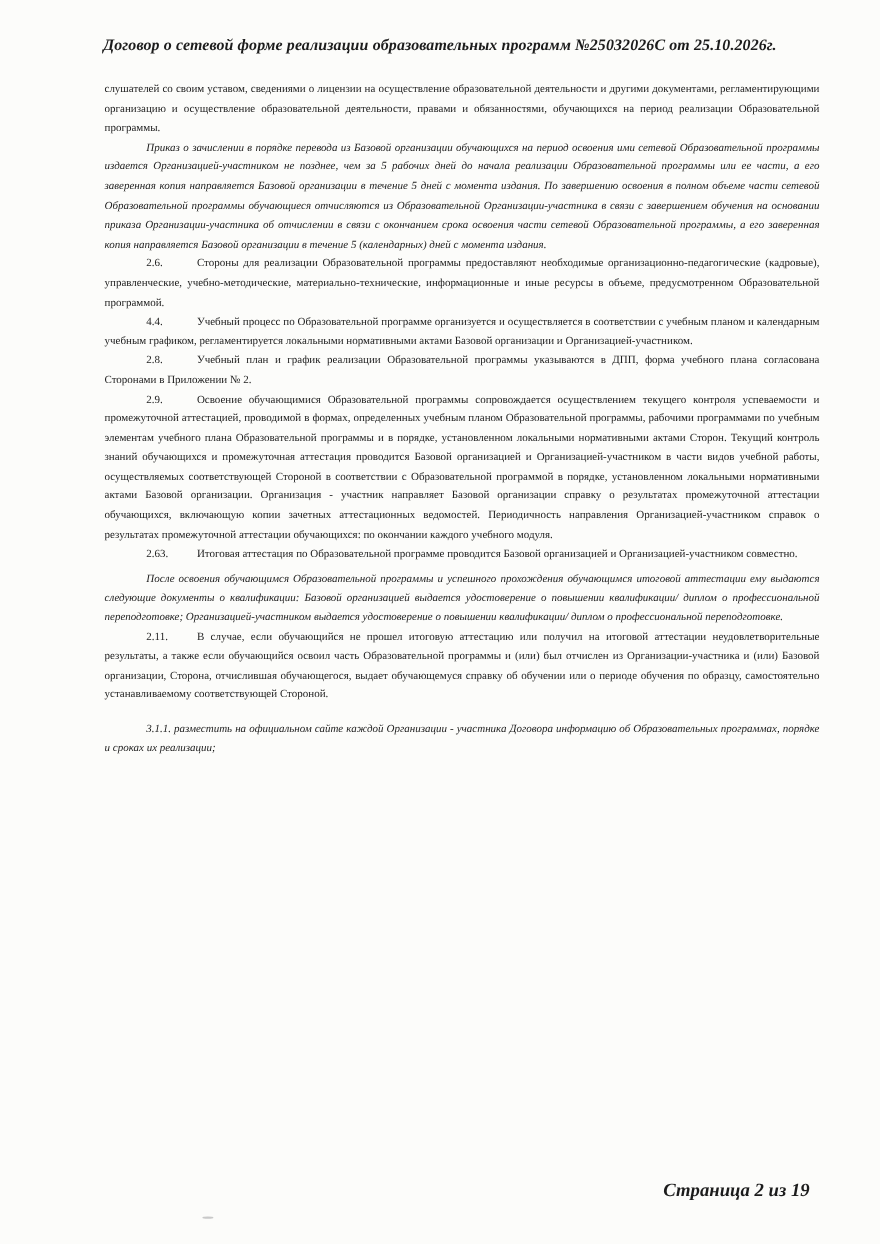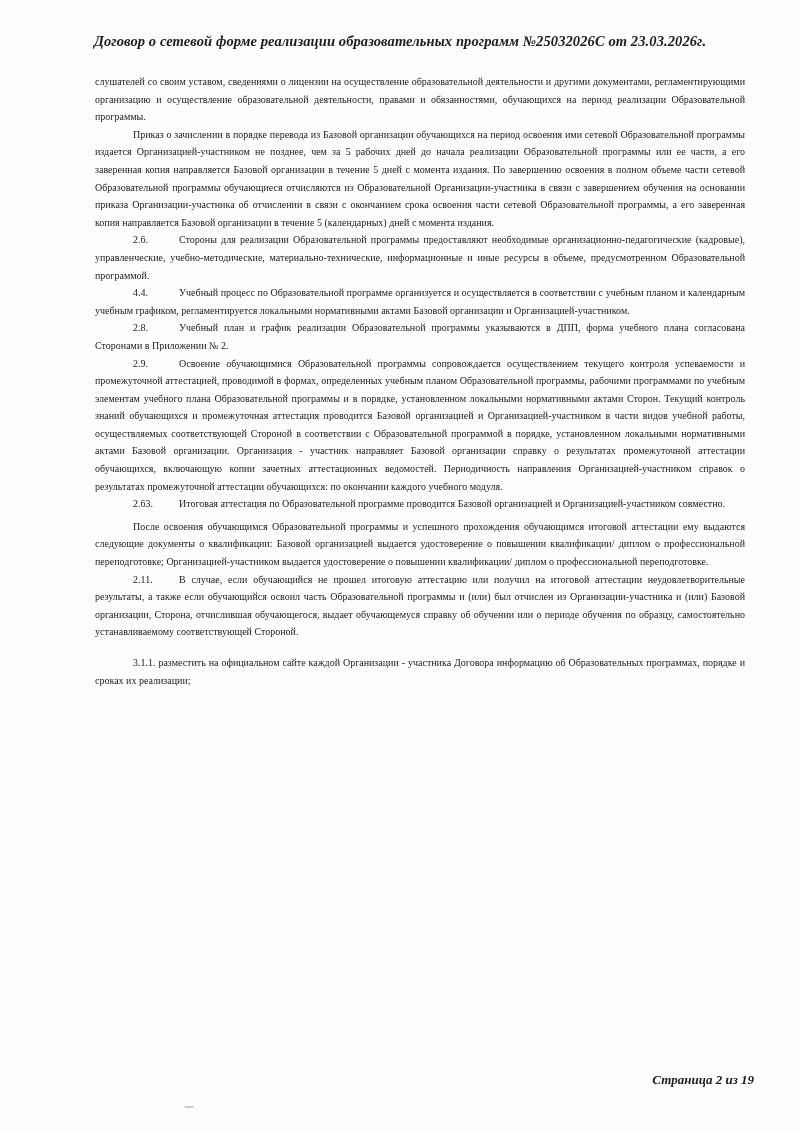--- a/index.html
+++ b/index.html
@@ -28,56 +28,56 @@
     position: absolute;
     top: 73px; left: 95px;
     width: 650px;
     font-size: 10px;
     line-height: 17.6px;
   }
   .doc-body p {
     margin: 0;
     text-align: justify;
   }
-  .doc-body p.indent { text-indent: 38px; }
+  .doc-body p.indent { text-indent: 38px; font-style: italic; }
   .doc-body p.numbered { text-indent: 38px; }
   .pnum {
     display: inline-block;
     width: 46px;
     text-indent: 0;
   }
   .doc-body p.heading {
     text-align: center;
     font-weight: bold;
     text-indent: 0;
   }
   .doc-body p.heading .pnum {
     width: auto;
     margin-right: 50px;
   }
   .doc-footer {
     position: absolute;
-    top: 1072px; right: 46px;
+    top: 1072px; right: 64px;
     font-style: italic;
     font-weight: bold;
-    font-size: 13px;
+    font-size: 17px;
   }
   .scan-speck {
     position: absolute;
     left: 184px; top: 1106px;
     width: 10px; height: 2px;
     background: #c9c9c9;
     border-radius: 50%;
   }
 </style>
 </head>
 <body>
 
 <div class="page">
-  <div class="doc-header">Договор о сетевой форме реализации образовательных программ №25032026С от 23.03.2026г.</div>
+  <div class="doc-header">Договор о сетевой форме реализации образовательных программ №25032026С от 25.10.2026г.</div>
 
   <div class="doc-body">
       <p class="plain">слушателей со своим уставом, сведениями о лицензии на осуществление образовательной деятельности и другими документами, регламентирующими организацию и осуществление образовательной деятельности, правами и обязанностями, обучающихся на период реализации Образовательной программы.</p>
       <p class="plain indent">Приказ о зачислении в порядке перевода из Базовой организации обучающихся на период освоения ими сетевой Образовательной программы издается Организацией-участником не позднее, чем за 5 рабочих дней до начала реализации Образовательной программы или ее части, а его заверенная копия направляется Базовой организации в течение 5 дней с момента издания. По завершению освоения в полном объеме части сетевой Образовательной программы обучающиеся отчисляются из Образовательной Организации-участника в связи с завершением обучения на основании приказа Организации-участника об отчислении в связи с окончанием срока освоения части сетевой Образовательной программы, а его заверенная копия направляется Базовой организации в течение 5 (календарных) дней с момента издания.</p>
       <p class="numbered"><span class="pnum">2.6.</span>Стороны для реализации Образовательной программы предоставляют необходимые организационно-педагогические (кадровые), управленческие, учебно-методические, материально-технические, информационные и иные ресурсы в объеме, предусмотренном Образовательной программой.</p>
       <p class="numbered"><span class="pnum">4.4.</span>Учебный процесс по Образовательной программе организуется и осуществляется в соответствии с учебным планом и календарным учебным графиком, регламентируется локальными нормативными актами Базовой организации и Организацией-участником.</p>
       <p class="numbered"><span class="pnum">2.8.</span>Учебный план и график реализации Образовательной программы указываются в ДПП, форма учебного плана согласована Сторонами в Приложении № 2.</p>
       <p class="numbered"><span class="pnum">2.9.</span>Освоение обучающимися Образовательной программы сопровождается осуществлением текущего контроля успеваемости и промежуточной аттестацией, проводимой в формах, определенных учебным планом Образовательной программы, рабочими программами по учебным элементам учебного плана Образовательной программы и в порядке, установленном локальными нормативными актами Сторон. Текущий контроль знаний обучающихся и промежуточная аттестация проводится Базовой организацией и Организацией-участником в части видов учебной работы, осуществляемых соответствующей Стороной в соответствии с Образовательной программой в порядке, установленном локальными нормативными актами Базовой организации. Организация - участник направляет Базовой организации справку о результатах промежуточной аттестации обучающихся, включающую копии зачетных аттестационных ведомостей. Периодичность направления Организацией-участником справок о результатах промежуточной аттестации обучающихся: по окончании каждого учебного модуля.</p>
       <p class="numbered"><span class="pnum">2.63.</span>Итоговая аттестация по Образовательной программе проводится Базовой организацией и Организацией-участником совместно.</p>
       <p class="plain indent" style="margin-top: 5px;">После освоения обучающимся Образовательной программы и успешного прохождения обучающимся итоговой аттестации ему выдаются следующие документы о квалификации: Базовой организацией выдается удостоверение о повышении квалификации/ диплом о профессиональной переподготовке; Организацией-участником выдается удостоверение о повышении квалификации/ диплом о профессиональной переподготовке.</p>

